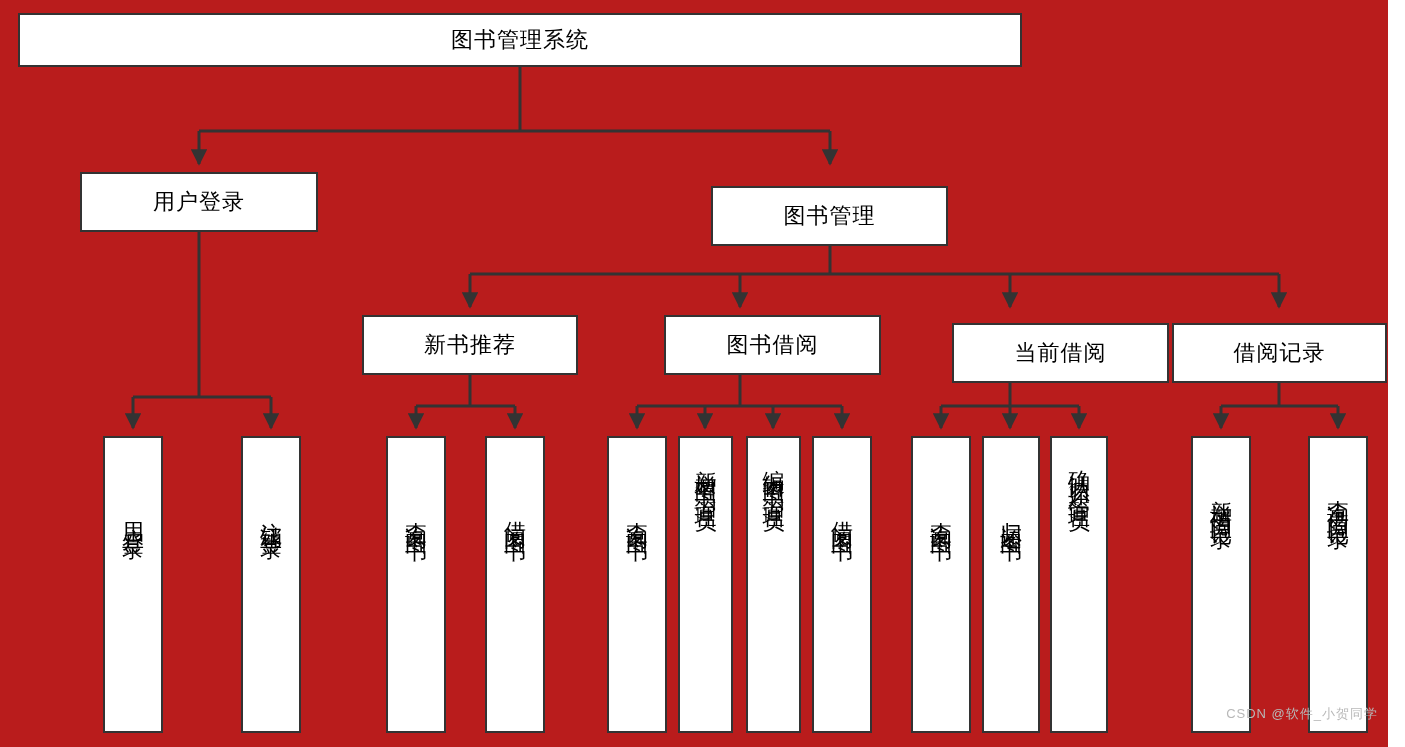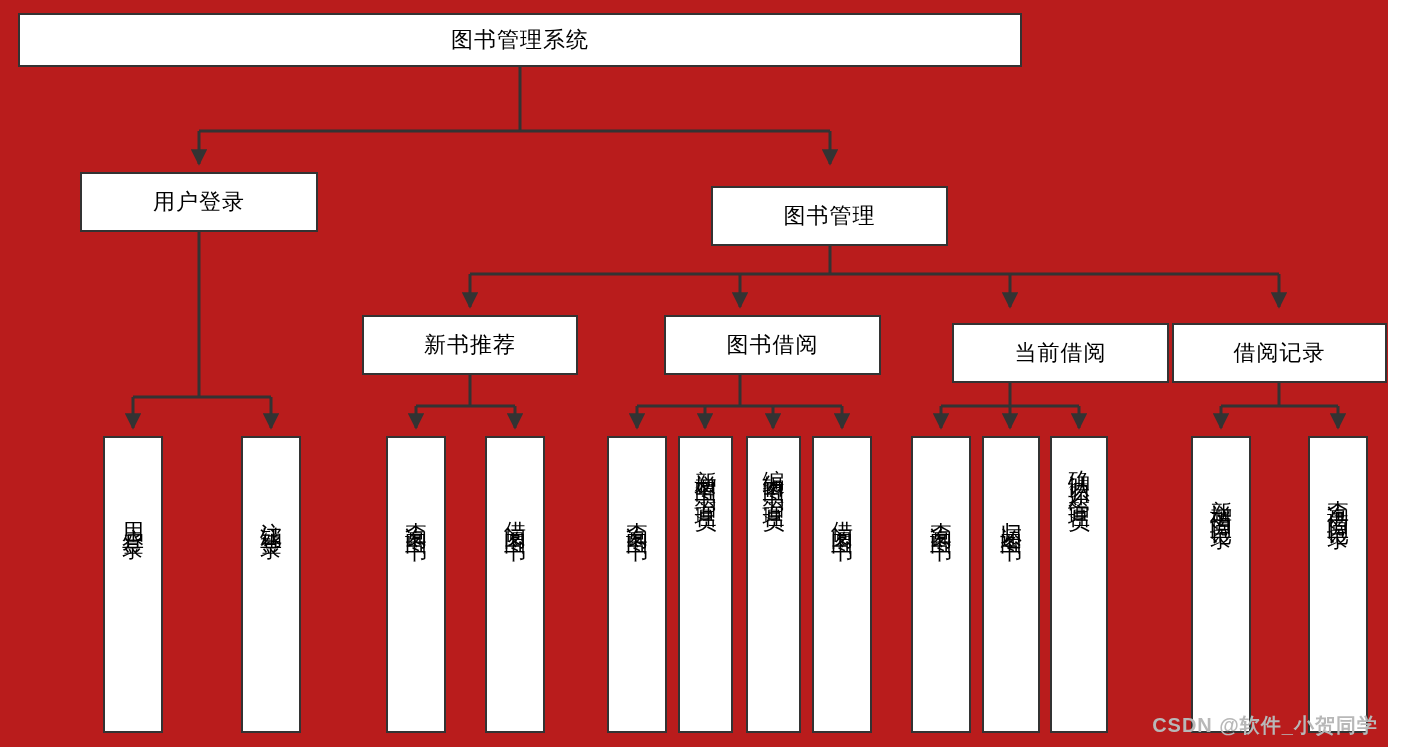--- a/index.html
+++ b/index.html
@@ -56,26 +56,25 @@
   }
   .node.leaf.mid .vtext {
     margin-top: 30px;
   }
   .node.leaf.tall .vtext {
     margin-top: 0px;
   }
   .watermark {
     position: absolute;
     right: 10px;
-    bottom: 8px;
-    font-size: 20px;
+    bottom: 24px;
+    font-size: 13px;
     color: #b8b8b8;
     letter-spacing: 1px;
     white-space: nowrap;
-    font-weight: bold;
   }
 </style>
 </head>
 <body>
 
 <div id="canvas">
 
   <svg id="edges" viewBox="0 0 1405 747" xmlns="http://www.w3.org/2000/svg">
     <defs>
       <marker id="arrow" viewBox="0 0 10 10" refX="9" refY="5" markerWidth="5.5" markerHeight="5.5" orient="auto-start-reverse">

